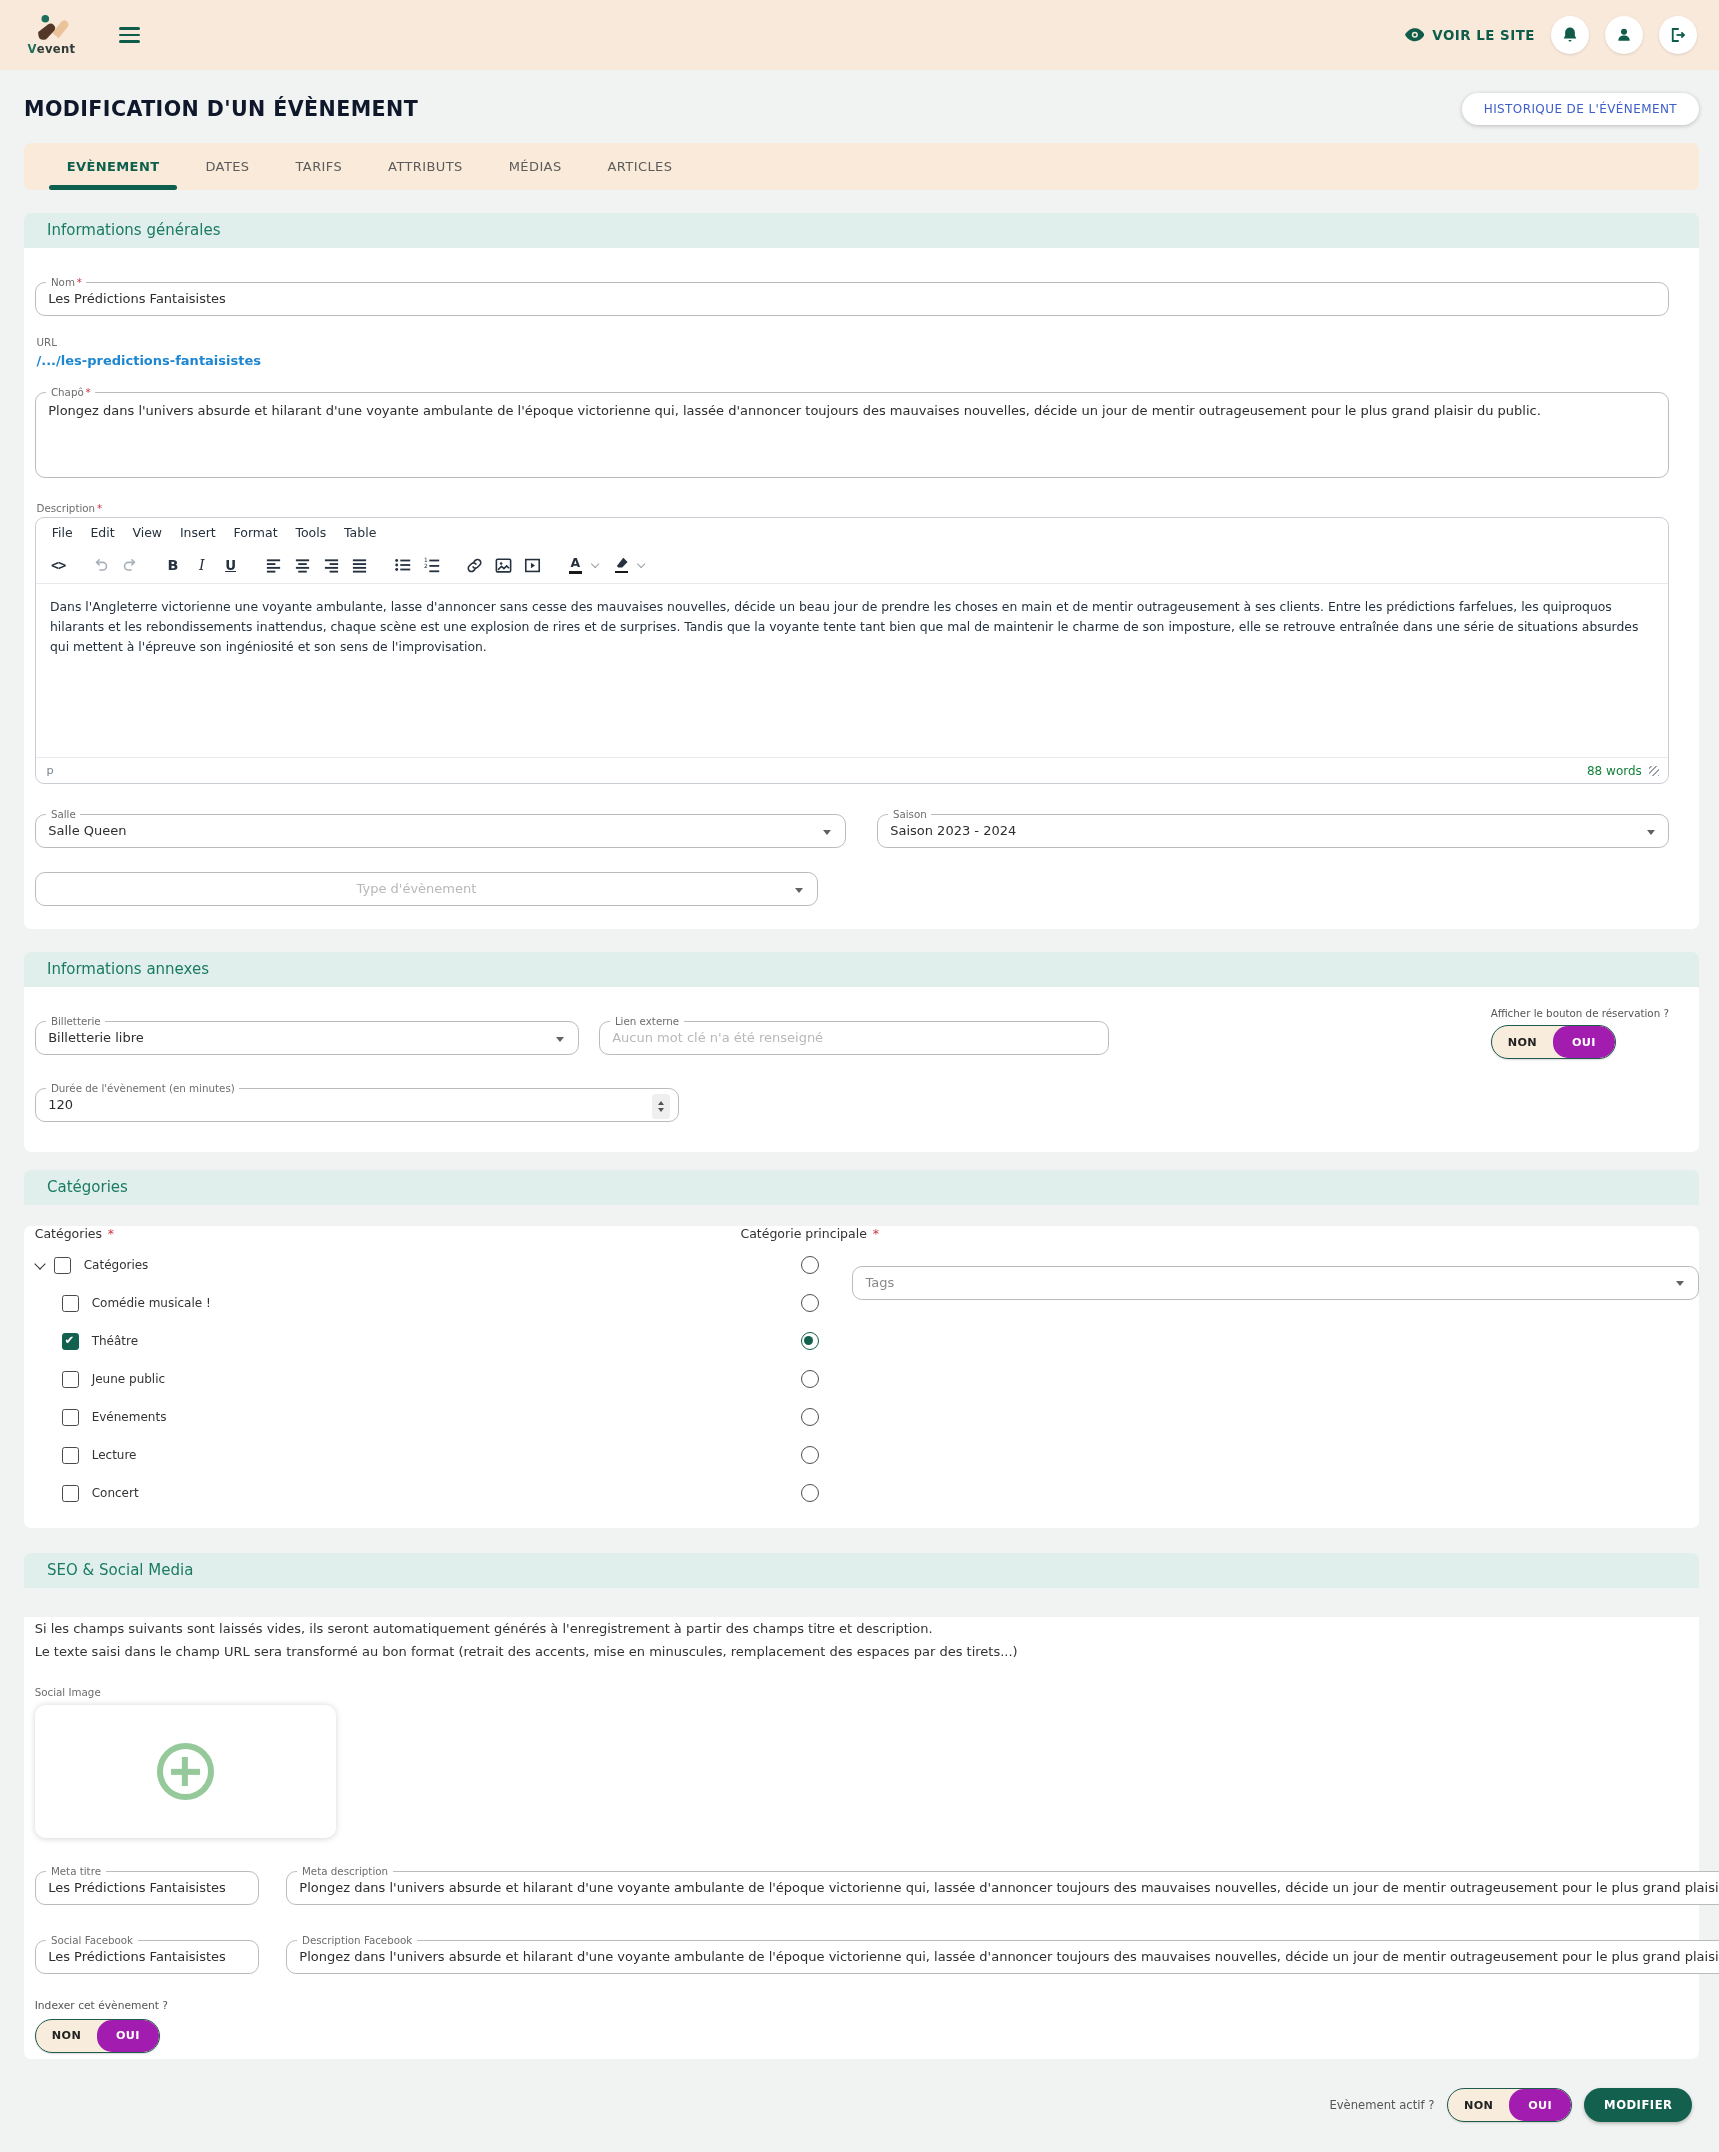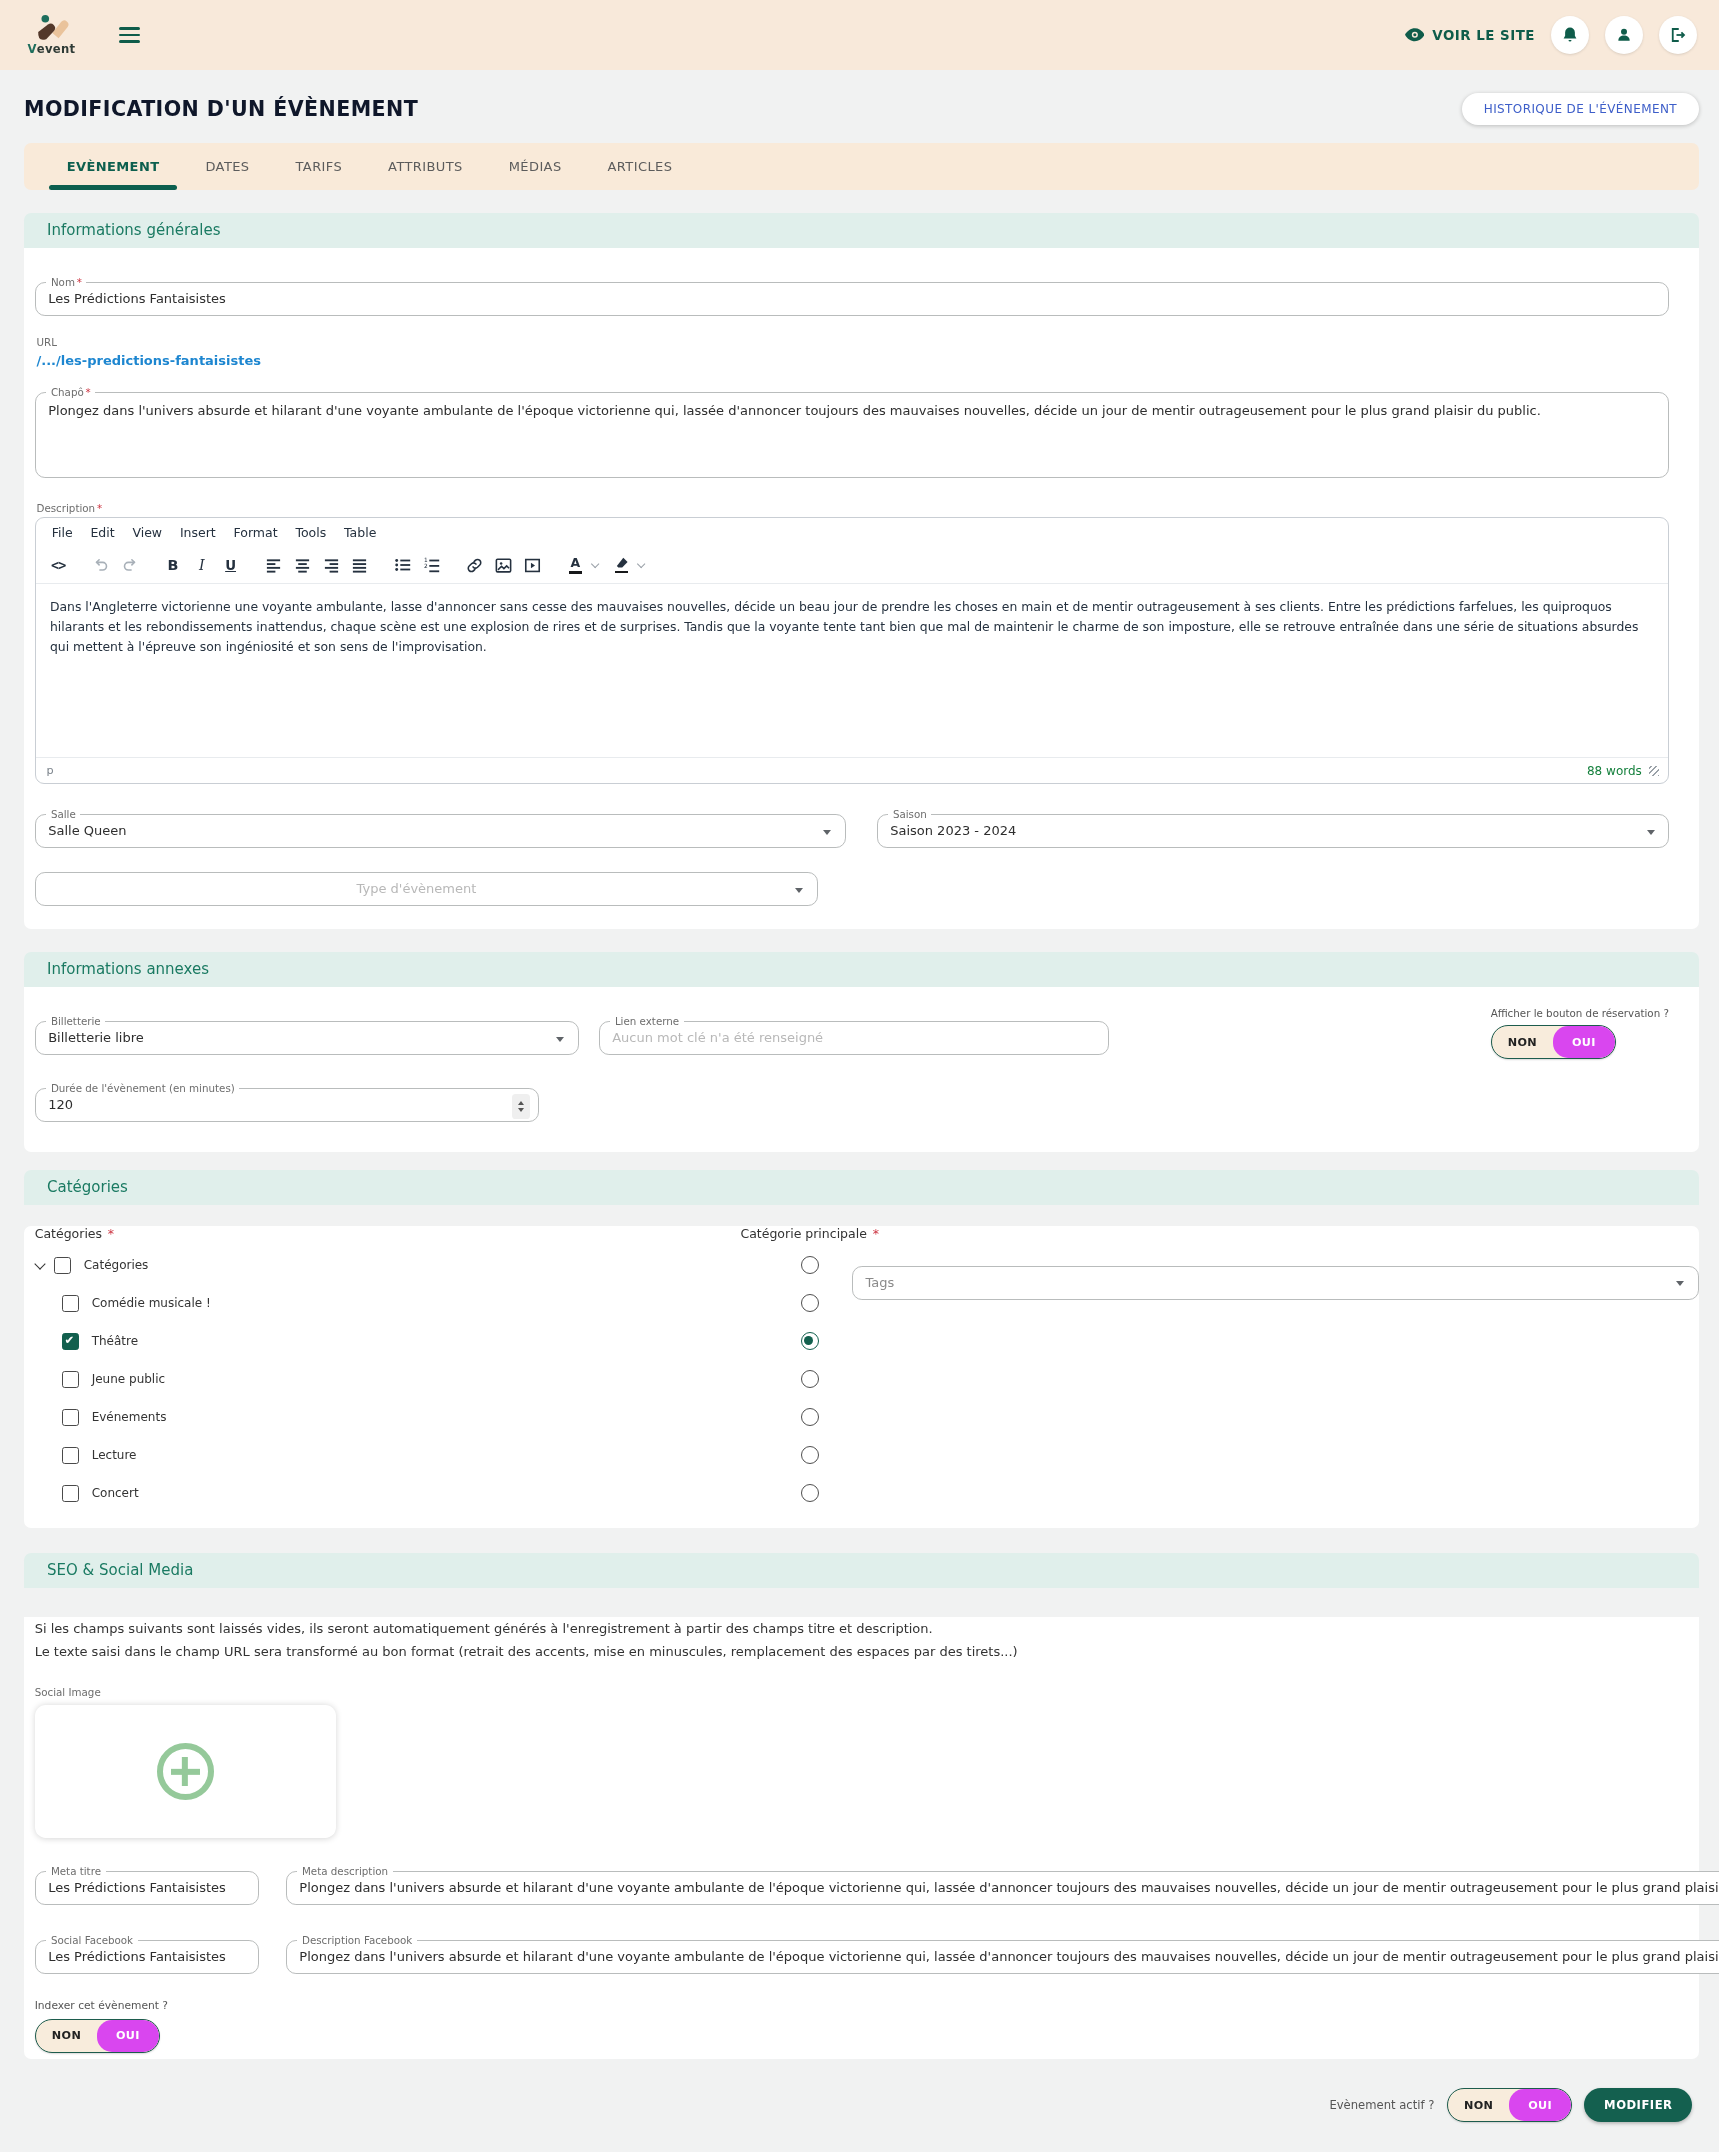--- a/index.html
+++ b/index.html
@@ -88,21 +88,21 @@
   .wordcount { margin-left:auto; color:#15803d; font-size:12px; }
   .resize-grip { width:9.9px; height:9.9px; margin-left:7.2px;
     background:repeating-linear-gradient(315deg,#9aa1a8 0 1.3px,transparent 1.3px 4px); cursor:nwse-resize;}
   
   .row { display:flex; }
   
   .toggle { width:125px; height:34px; border:1.8px solid #1d5c4d; border-radius:17px; background:#f8ecdc;
     display:flex; overflow:hidden; cursor:pointer; box-shadow:0 0.9px 1.8px rgba(0,0,0,.15);}
   .toggle .opt { flex:1; display:flex; align-items:center; justify-content:center; font-size:11.2px;
     font-weight:700; letter-spacing:0.4px; color:#222; }
-  .toggle .opt.selected { background:#d946ef; color:#fff; border-radius:15px; }
+  .toggle .opt.selected { background:#a21caf; color:#fff; border-radius:15px; }
   
   .cat-cols { display:flex; margin-top:20.6px; position:relative; height:16px; }
   .cat-col-label { font-size:12.5px; color:#333; }
   .cat-col-right { position:absolute; left:681px; width:188px; text-align:center; }
   .tags-fld { position:absolute; left:828px; right:0; top:40px; }
   .cat-rows { margin-top:4.5px; position:relative; }
   .cat-row { position:relative; height:38px; display:flex; align-items:center; }
   .cat-row .chev { position:absolute; left:1.8px; top:14.3px; width:8px; height:8px;
     border-right:1.8px solid #333; border-bottom:1.8px solid #333; transform:rotate(45deg); cursor:pointer; }
   .cat-row .cb { position:absolute; left:19.7px; width:17px; height:17px; border:1.8px solid #4a4a4a;
@@ -403,21 +403,21 @@
           <span class="fvalue placeholder">Aucun mot clé n'a été renseigné</span>
         </div>
         <div style="margin-left:auto;">
           <div class="mini-label" style="color:#555; margin-bottom:6.3px;">Afficher le bouton de réservation ?</div>
           <div class="toggle">
             <span class="opt">NON</span>
             <span class="opt selected">OUI</span>
           </div>
         </div>
       </div>
-      <div class="fld" style="width:504px; margin-top:29px;">
+      <div class="fld" style="width:644px; margin-top:29px;">
         <span class="flabel">Durée de l'évènement (en minutes)</span>
         <span class="fvalue">120</span>
         <span class="spinner">
             <i class="up"></i>
             <i class="down"></i>
           </span>
       </div>
     </div>
   </section>
 

